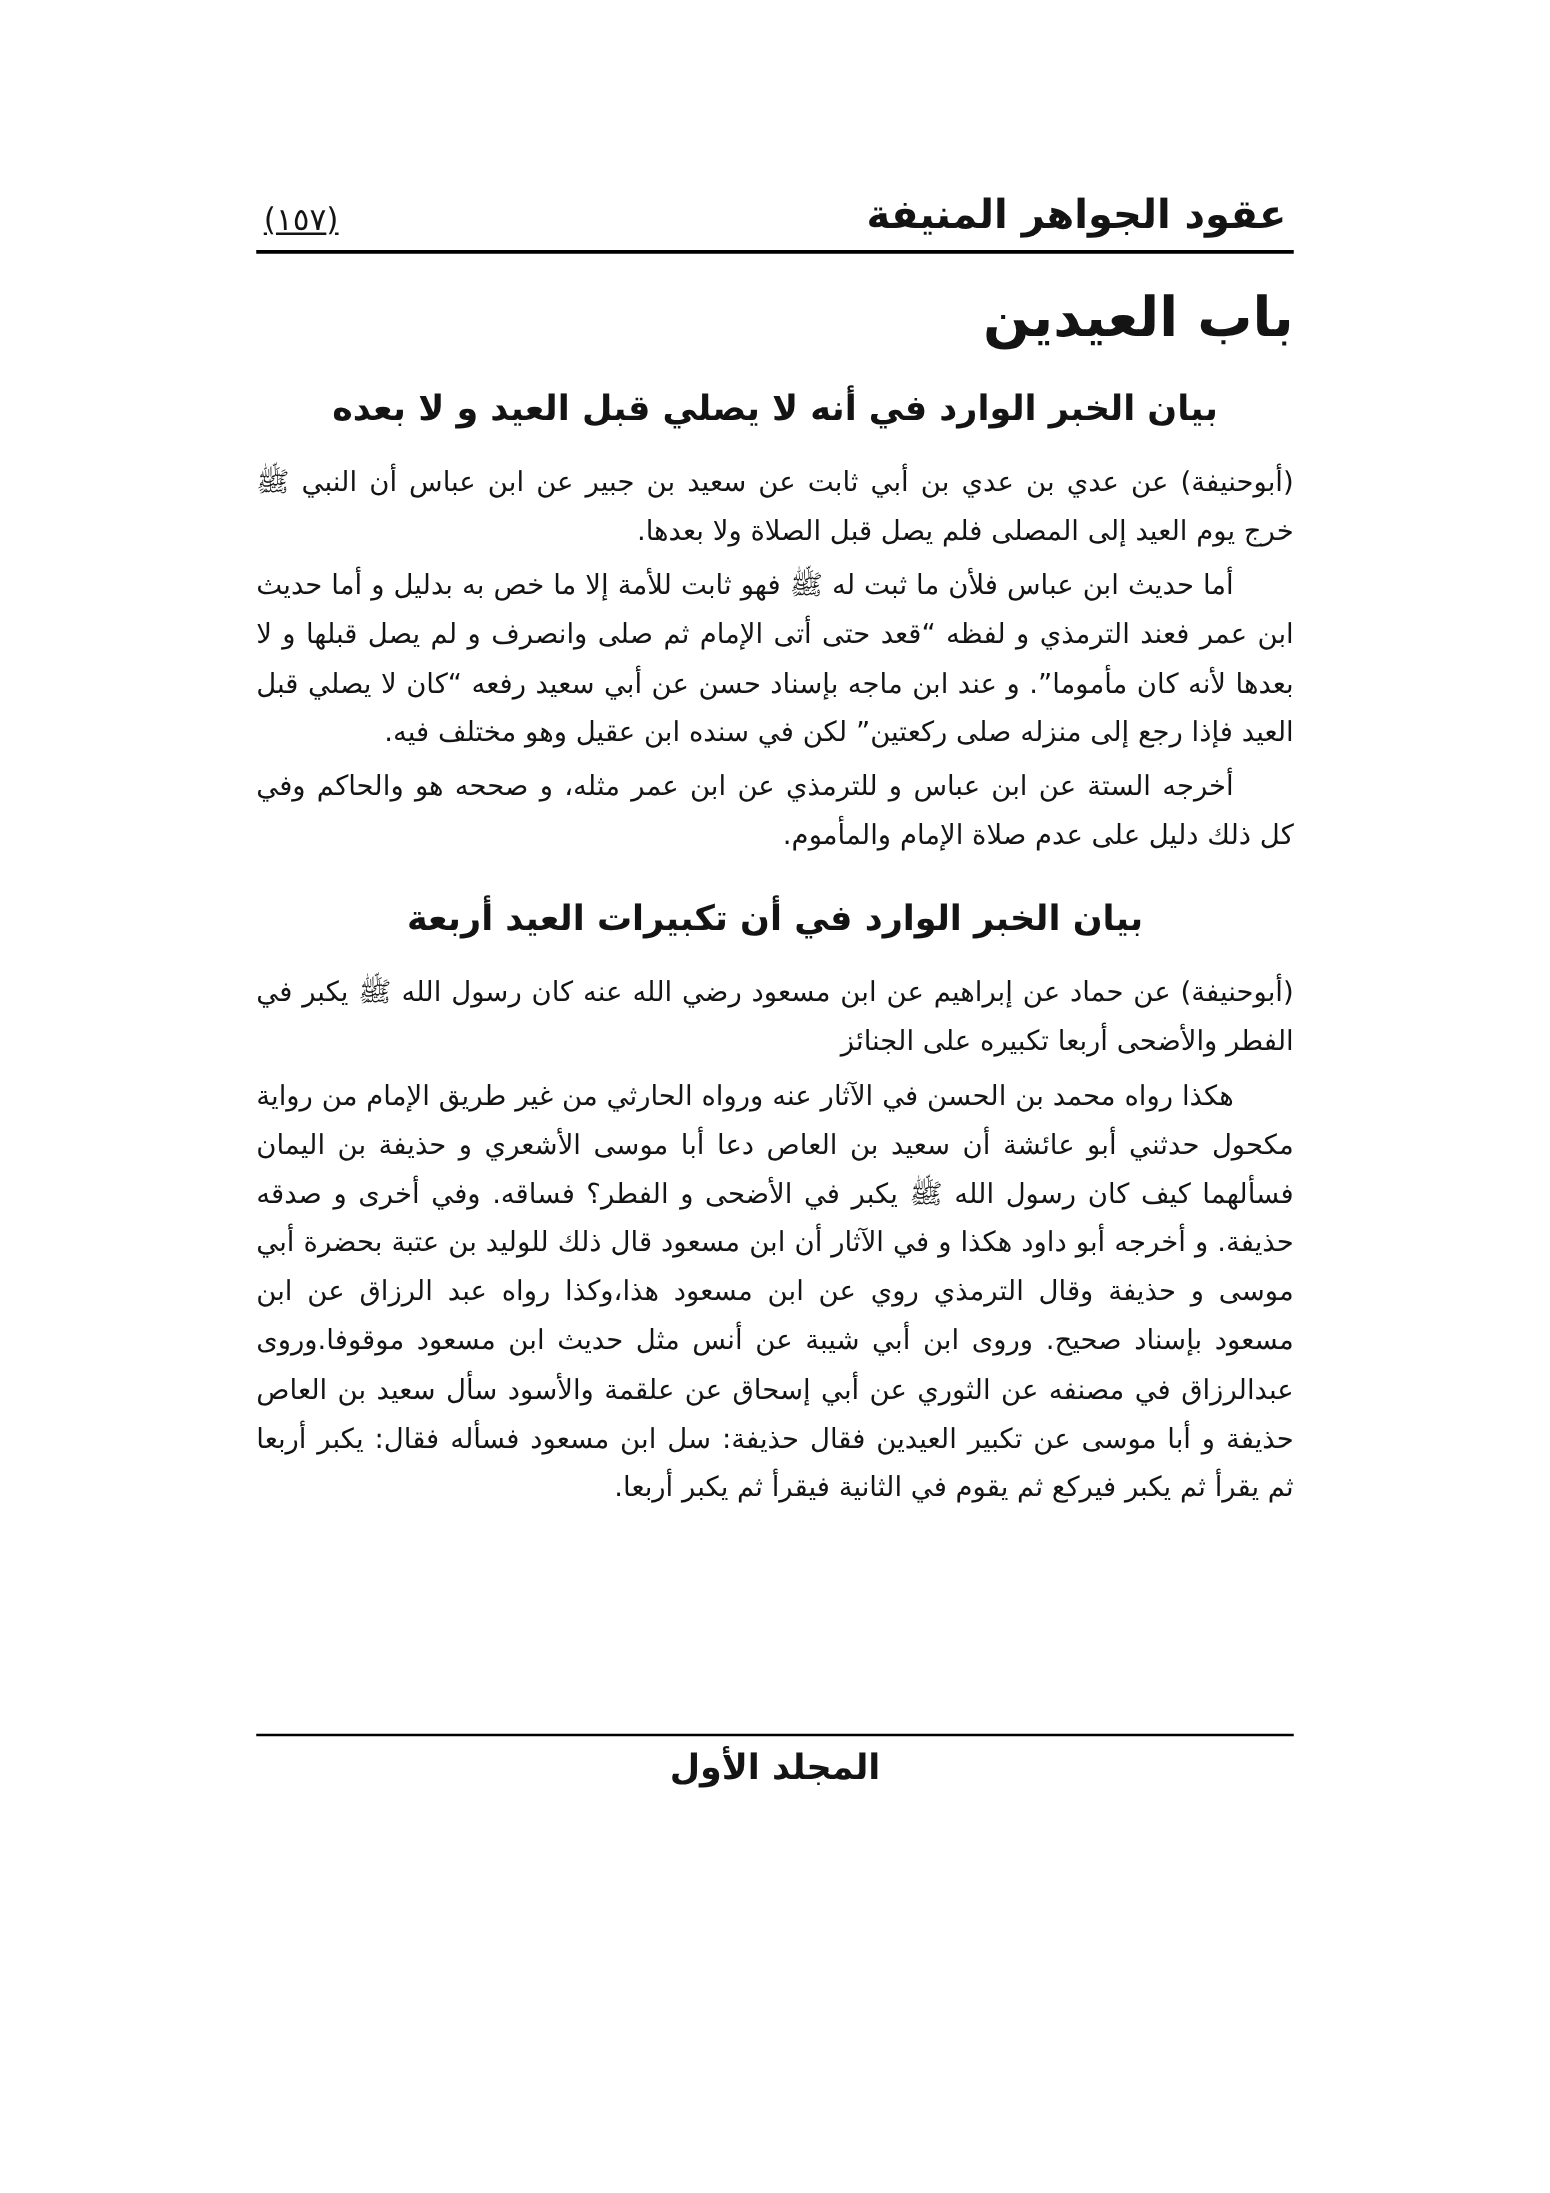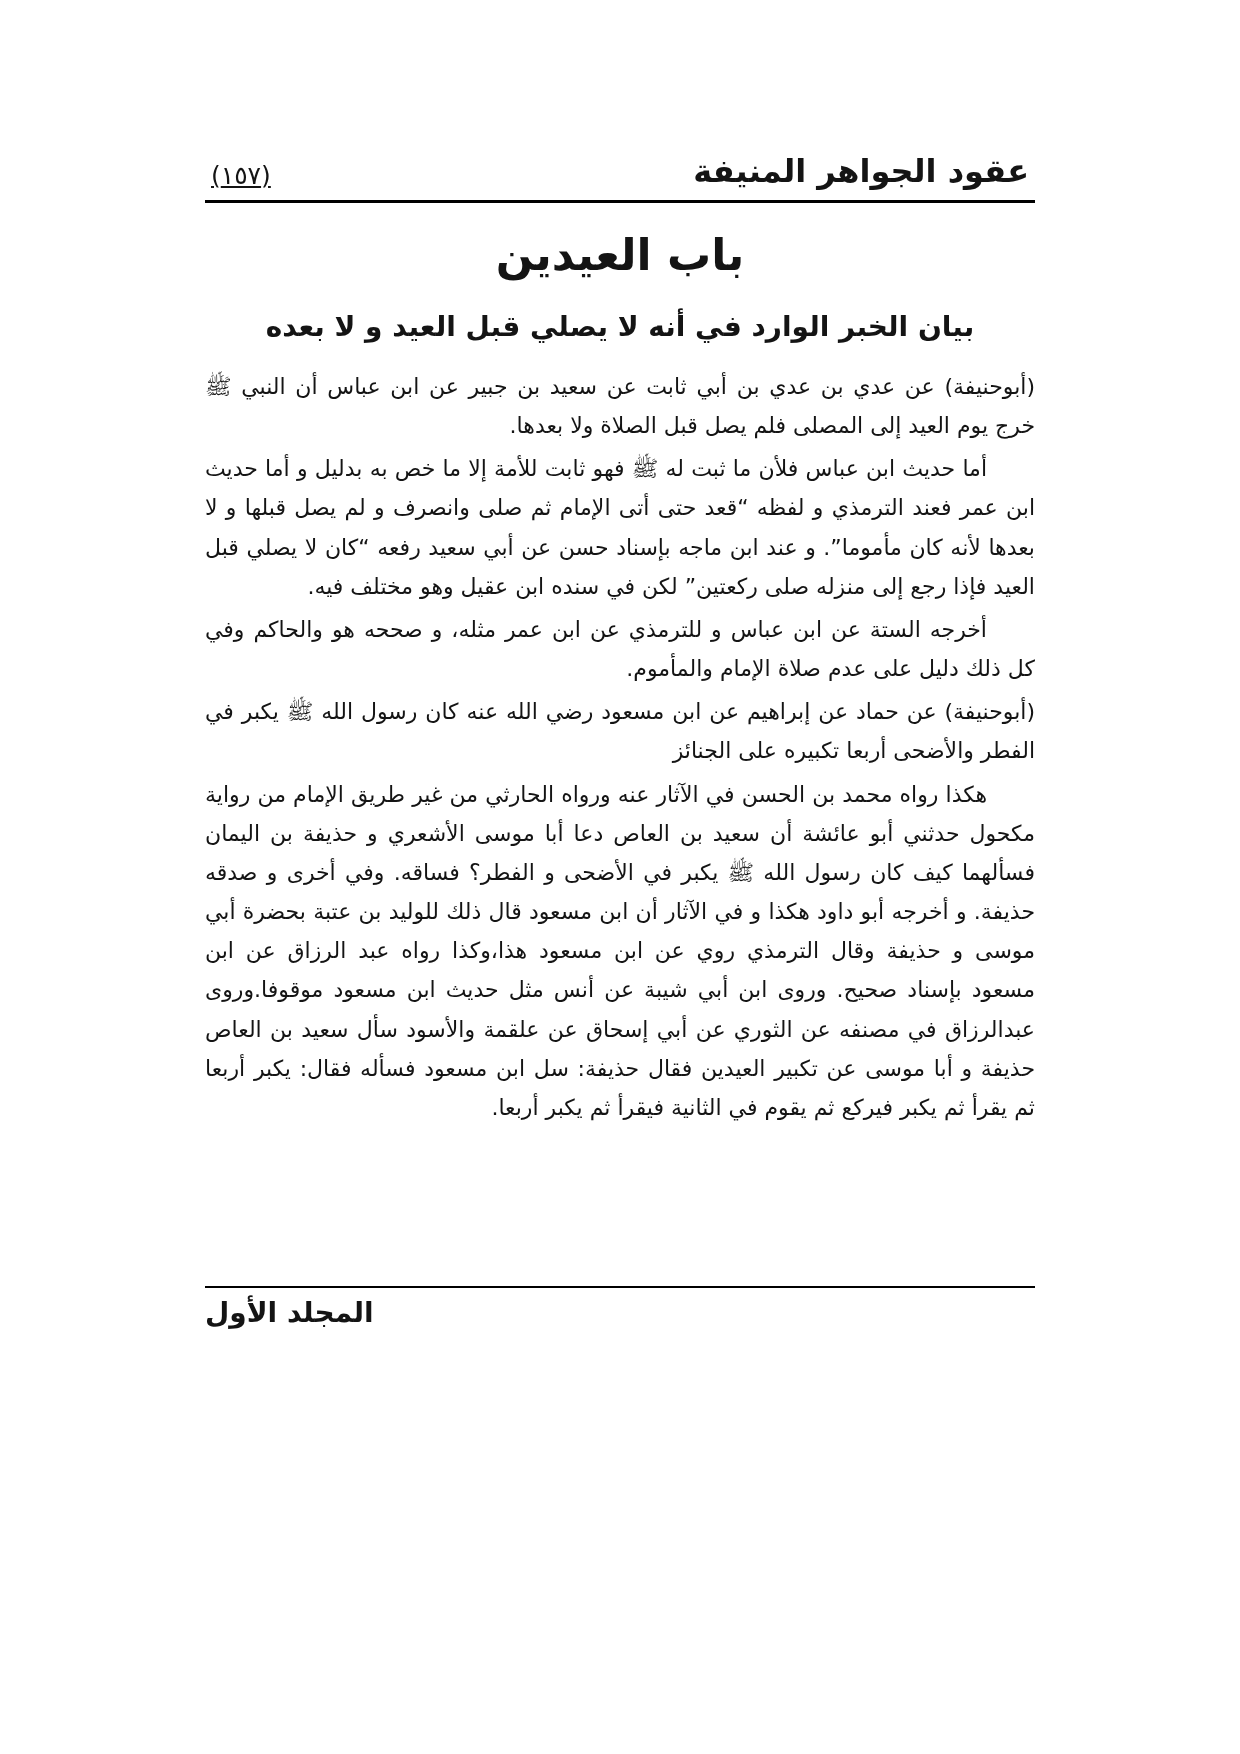--- a/index.html
+++ b/index.html
@@ -39,21 +39,21 @@
     font-size: 25px;
     text-decoration: underline;
   }
   .rule {
     border: none;
     height: 0;
     border-top: 3px solid #000;
   }
 
   .chapter-title {
-    text-align: center;
+    text-align: right;
     font-size: 44px;
     font-weight: bold;
     margin-top: 26px;
     margin-bottom: 18px;
   }
 
   .section-heading {
     text-align: center;
     font-size: 28px;
     font-weight: bold;
@@ -66,24 +66,24 @@
     line-height: 1.78;
     text-align: justify;
     margin-bottom: 4px;
   }
   .para.indent {
     text-indent: 48px;
   }
 
   .footer {
     position: absolute;
-    top: 1286px;
+    top: 1387px;
     right: 205px;
     left: 205px;
-    text-align: left;
+    text-align: center;
   }
   .footer .rule { border-top-width: 2.5px; }
   .volume-label {
     display: inline-block;
     margin-top: 8px;
     font-size: 28px;
     font-weight: bold;
   }
 </style>
 </head>
@@ -103,20 +103,21 @@
     <h1 class="chapter-title">باب العيدين</h1>
 
     <h2 class="section-heading">بيان الخبر الوارد في أنه لا يصلي قبل العيد و لا بعده</h2>
 
     <p class="para">(أبوحنيفة) عن عدي بن عدي بن أبي ثابت عن سعيد بن جبير عن ابن عباس أن النبي ﷺ خرج يوم العيد إلى المصلى فلم يصل قبل الصلاة ولا بعدها.</p>
 
     <p class="para indent">أما حديث ابن عباس فلأن ما ثبت له ﷺ فهو ثابت للأمة إلا ما خص به بدليل و أما حديث ابن عمر فعند الترمذي و لفظه “قعد حتى أتى الإمام ثم صلى وانصرف و لم يصل قبلها و لا بعدها لأنه كان مأموما”. و عند ابن ماجه بإسناد حسن عن أبي سعيد رفعه “كان لا يصلي قبل العيد فإذا رجع إلى منزله صلى ركعتين” لكن في سنده ابن عقيل وهو مختلف فيه.</p>
 
     <p class="para indent">أخرجه الستة عن ابن عباس و للترمذي عن ابن عمر مثله، و صححه هو والحاكم وفي كل ذلك دليل على عدم صلاة الإمام والمأموم.</p>
 
+    <h2 class="section-heading">بيان الخبر الوارد في أن تكبيرات العيد أربعة</h2>
 
     <p class="para">(أبوحنيفة) عن حماد عن إبراهيم عن ابن مسعود رضي الله عنه كان رسول الله ﷺ يكبر في الفطر والأضحى أربعا تكبيره على الجنائز</p>
 
     <p class="para indent">هكذا رواه محمد بن الحسن في الآثار عنه ورواه الحارثي من غير طريق الإمام من رواية مكحول حدثني أبو عائشة أن سعيد بن العاص دعا أبا موسى الأشعري و حذيفة بن اليمان فسألهما كيف كان رسول الله ﷺ يكبر في الأضحى و الفطر؟ فساقه. وفي أخرى و صدقه حذيفة. و أخرجه أبو داود هكذا و في الآثار أن ابن مسعود قال ذلك للوليد بن عتبة بحضرة أبي موسى و حذيفة وقال الترمذي روي عن ابن مسعود هذا،وكذا رواه عبد الرزاق عن ابن مسعود بإسناد صحيح. وروى ابن أبي شيبة عن أنس مثل حديث ابن مسعود موقوفا.وروى عبدالرزاق في مصنفه عن الثوري عن أبي إسحاق عن علقمة والأسود سأل سعيد بن العاص حذيفة و أبا موسى عن تكبير العيدين فقال حذيفة: سل ابن مسعود فسأله فقال: يكبر أربعا ثم يقرأ ثم يكبر فيركع ثم يقوم في الثانية فيقرأ ثم يكبر أربعا.</p>
 
   </div>
 
   <div class="footer">
     <div class="rule"></div>
     <span class="volume-label">المجلد الأول</span>

